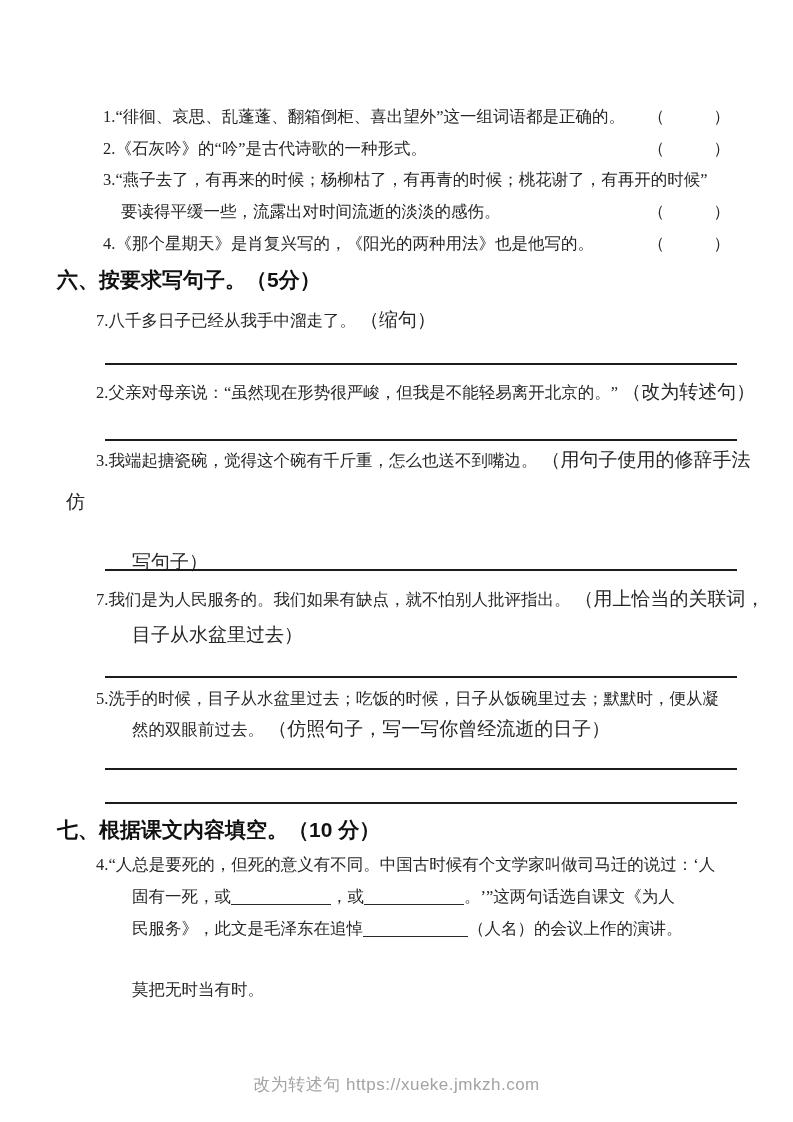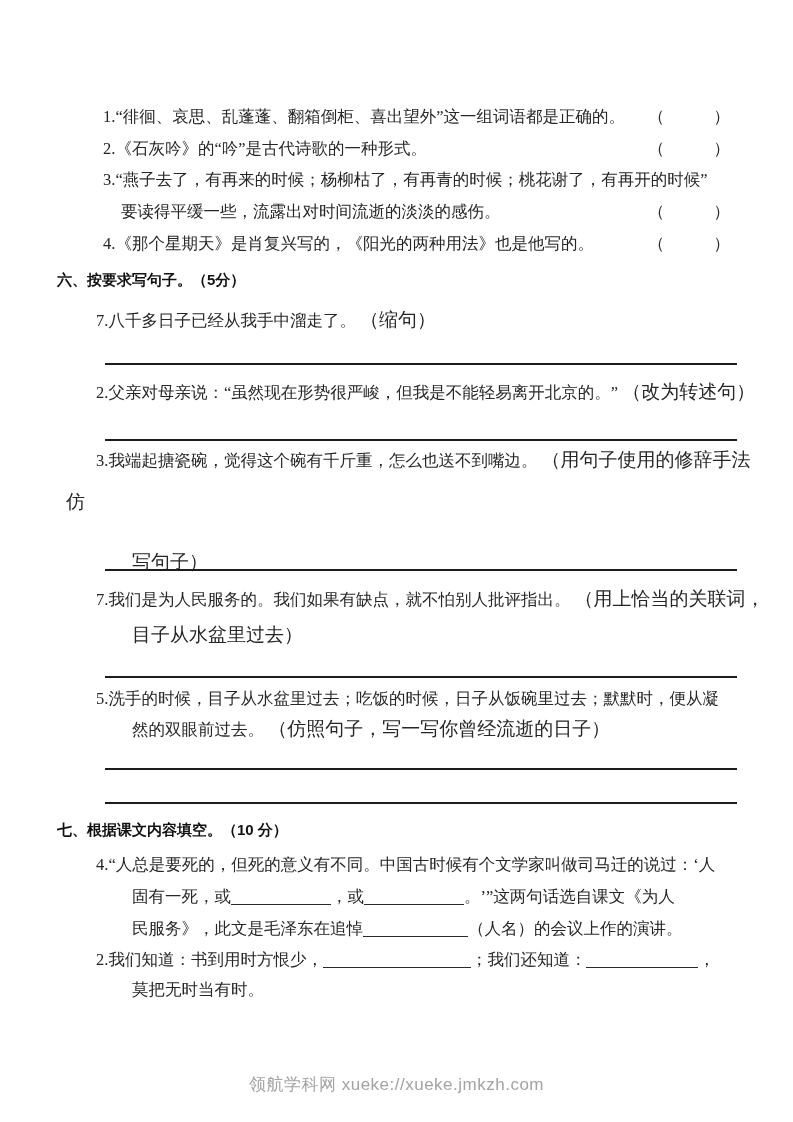--- a/index.html
+++ b/index.html
@@ -9,21 +9,21 @@
     margin:7px auto;
     background:#ffffff;
     overflow:hidden;
     font-family:"Liberation Serif","DejaVu Serif",serif;
     color:#262626;
   }
   .abs{position:absolute;white-space:nowrap;}
   .body-line{font-size:16.5px;line-height:22px;}
   .sec-title{
     font-family:"Liberation Sans","DejaVu Sans",sans-serif;
-    font-weight:700;font-size:15px;line-height:26px;color:#111;
+    font-weight:700;font-size:21px;line-height:26px;color:#111;
   }
   .hint{font-size:19px;}
   .parens{
     position:absolute;width:82px;display:flex;justify-content:space-between;
     font-size:16.5px;line-height:22px;
   }
   .rule{
     position:absolute;left:105px;width:632px;height:0;
     border-top:2px solid #1c1c1c;
   }
@@ -108,20 +108,17 @@
   <div class="abs sec-title" style="top:810px;left:57px;">七、根据课文内容填空。（10 分）</div>
 
   <div class="abs body-line" style="top:847px;left:96px;">4.“人总是要死的，但死的意义有不同。中国古时候有个文学家叫做司马迁的说过：‘人</div>
   <div class="abs body-line" style="top:879px;left:132px;">
     <span>固有一死，或</span><span class="blank bw100"></span><span>，或</span><span class="blank bw100"></span><span>。’”这两句话选自课文《为人</span>
   </div>
   <div class="abs body-line" style="top:911px;left:132px;">
     <span>民服务》，此文是毛泽东在追悼</span><span class="blank bw105"></span><span>（人名）的会议上作的演讲。</span>
   </div>
 
-  <div class="abs body-line" style="top:942px;left:96px;">
-    <span>2.我们知道：书到用时方恨少，</span><span class="blank bw148"></span><span>；我们还知道：</span><span class="blank bw112"></span><span>，</span>
-  </div>
   <div class="abs body-line" style="top:972px;left:132px;">莫把无时当有时。</div>
 
-  <div class="footer">领航学科网 xueke://xueke.jmkzh.com</div>
+  <div class="footer">改为转述句 https://xueke.jmkzh.com</div>
 
 </div>
 
 </body></html>

